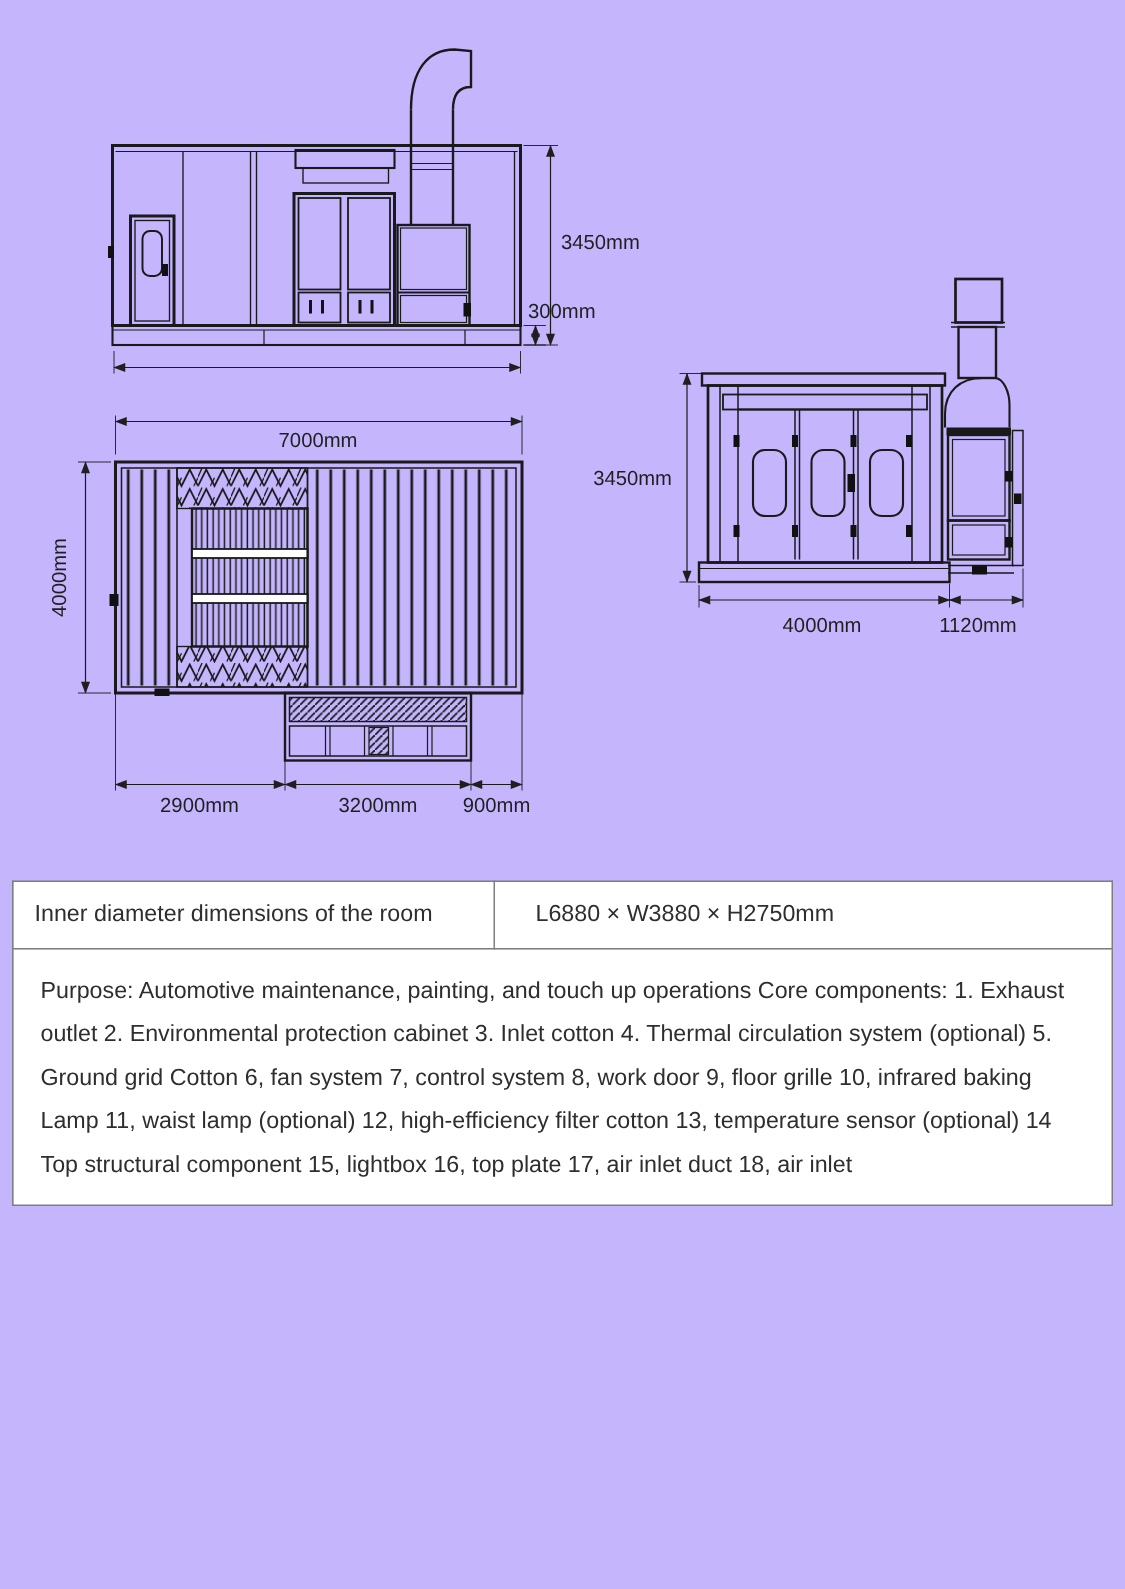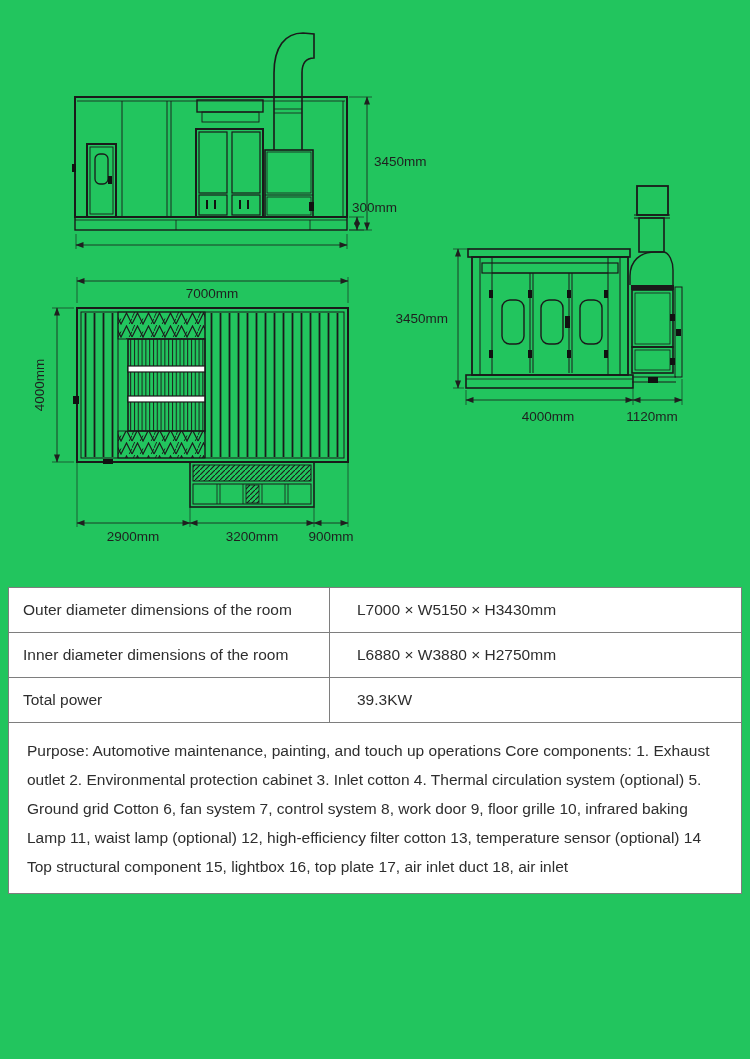--- a/index.html
+++ b/index.html
@@ -1,16 +1,16 @@
 <!DOCTYPE html>
 <html><head>
 <meta charset="utf-8">
 <style>
   html,body{margin:0;padding:0;background:#fff;}
-  .page{position:relative;width:750px;height:1059px;background:#22c55e;overflow:hidden;
+  .page{position:relative;width:750px;height:1059px;background:#c4b5fd;overflow:hidden;
         font-family:"Liberation Sans",sans-serif;color:#2e2e2e;}
   svg.drawings{position:absolute;top:0;left:0;}
   svg .dim-label{font-family:"Liberation Sans",sans-serif;font-size:13.5px;fill:#1f1f1f;stroke:none;}
   .spec-table{position:absolute;left:8px;top:587px;width:734px;border-collapse:collapse;
               table-layout:fixed;font-size:15.5px;color:#2e2e2e;}
   .spec-table td{border:1px solid #7e7e7e;background:#fff;vertical-align:middle;}
   .spec-table td.label-cell{width:298px;padding:0 8px 0 14px;height:44px;}
   .spec-table td.value-cell{padding:0 8px 0 27px;}
   .spec-table td.purpose-cell{height:150px;padding:10px 24px 10px 18px;
               line-height:29px;font-size:15.5px;vertical-align:middle;}
@@ -223,30 +223,22 @@
       <line x1="314" y1="523" x2="348" y2="523" stroke-width="0.8" marker-start="url(#arr)" marker-end="url(#arr)"></line>
       <text class="dim-label" x="133" y="541" text-anchor="middle">2900mm</text>
       <text class="dim-label" x="252" y="541" text-anchor="middle">3200mm</text>
       <text class="dim-label" x="331" y="541" text-anchor="middle">900mm</text>
     </g>
   </svg>
 
   <table class="spec-table">
     <tbody>
       <tr>
-        <td class="label-cell">Outer diameter dimensions of the room</td>
-        <td class="value-cell">L7000 × W5150 × H3430mm</td>
-      </tr>
-      <tr>
         <td class="label-cell">Inner diameter dimensions of the room</td>
         <td class="value-cell">L6880 × W3880 × H2750mm</td>
-      </tr>
-      <tr>
-        <td class="label-cell">Total power</td>
-        <td class="value-cell">39.3KW</td>
       </tr>
       <tr>
         <td class="purpose-cell" colspan="2">Purpose: Automotive maintenance, painting, and touch up operations Core components: 1. Exhaust outlet 2. Environmental protection cabinet 3. Inlet cotton 4. Thermal circulation system (optional) 5. Ground grid Cotton 6, fan system 7, control system 8, work door 9, floor grille 10, infrared baking Lamp 11, waist lamp (optional) 12, high-efficiency filter cotton 13, temperature sensor (optional) 14 Top structural component 15, lightbox 16, top plate 17, air inlet duct 18, air inlet</td>
       </tr>
     </tbody>
   </table>
 
 </div>
 
 </body></html>

